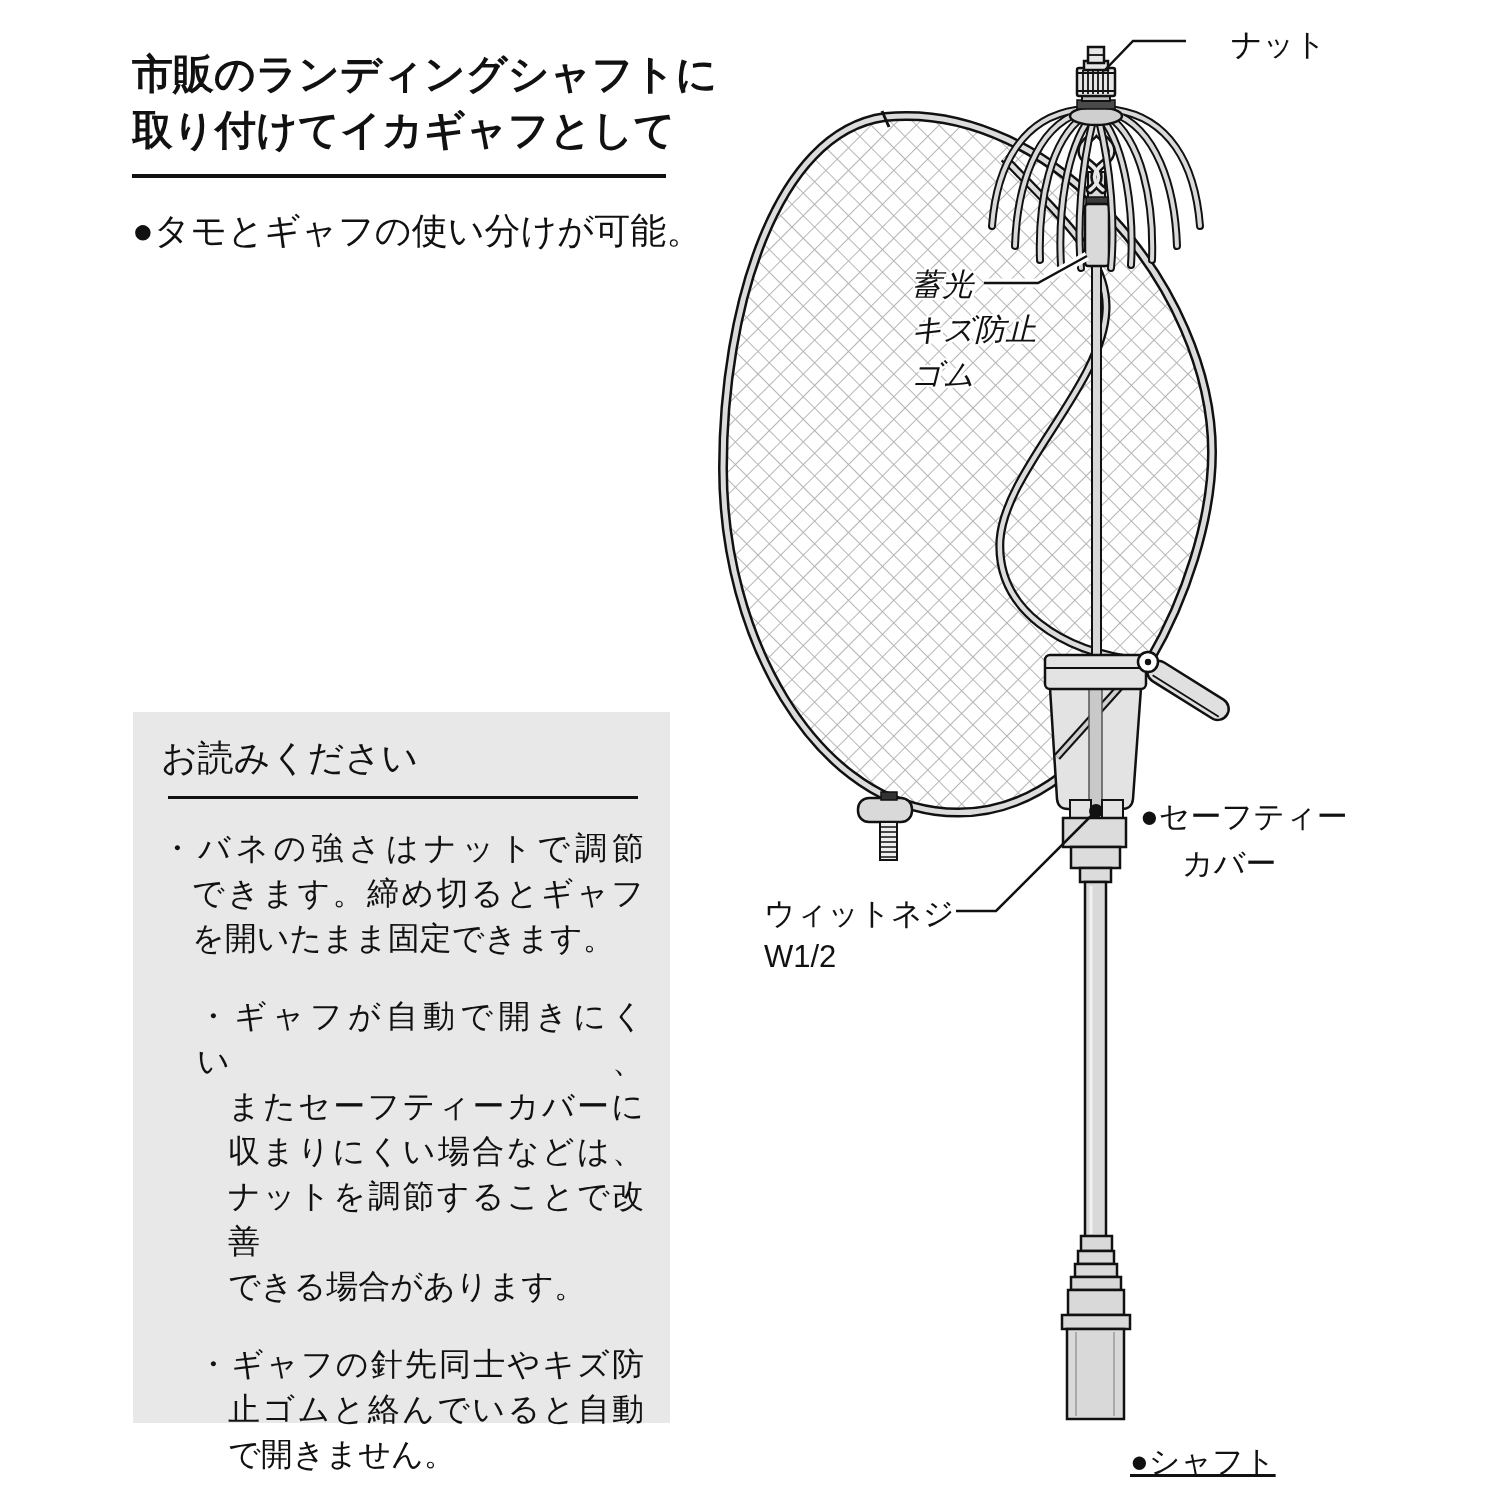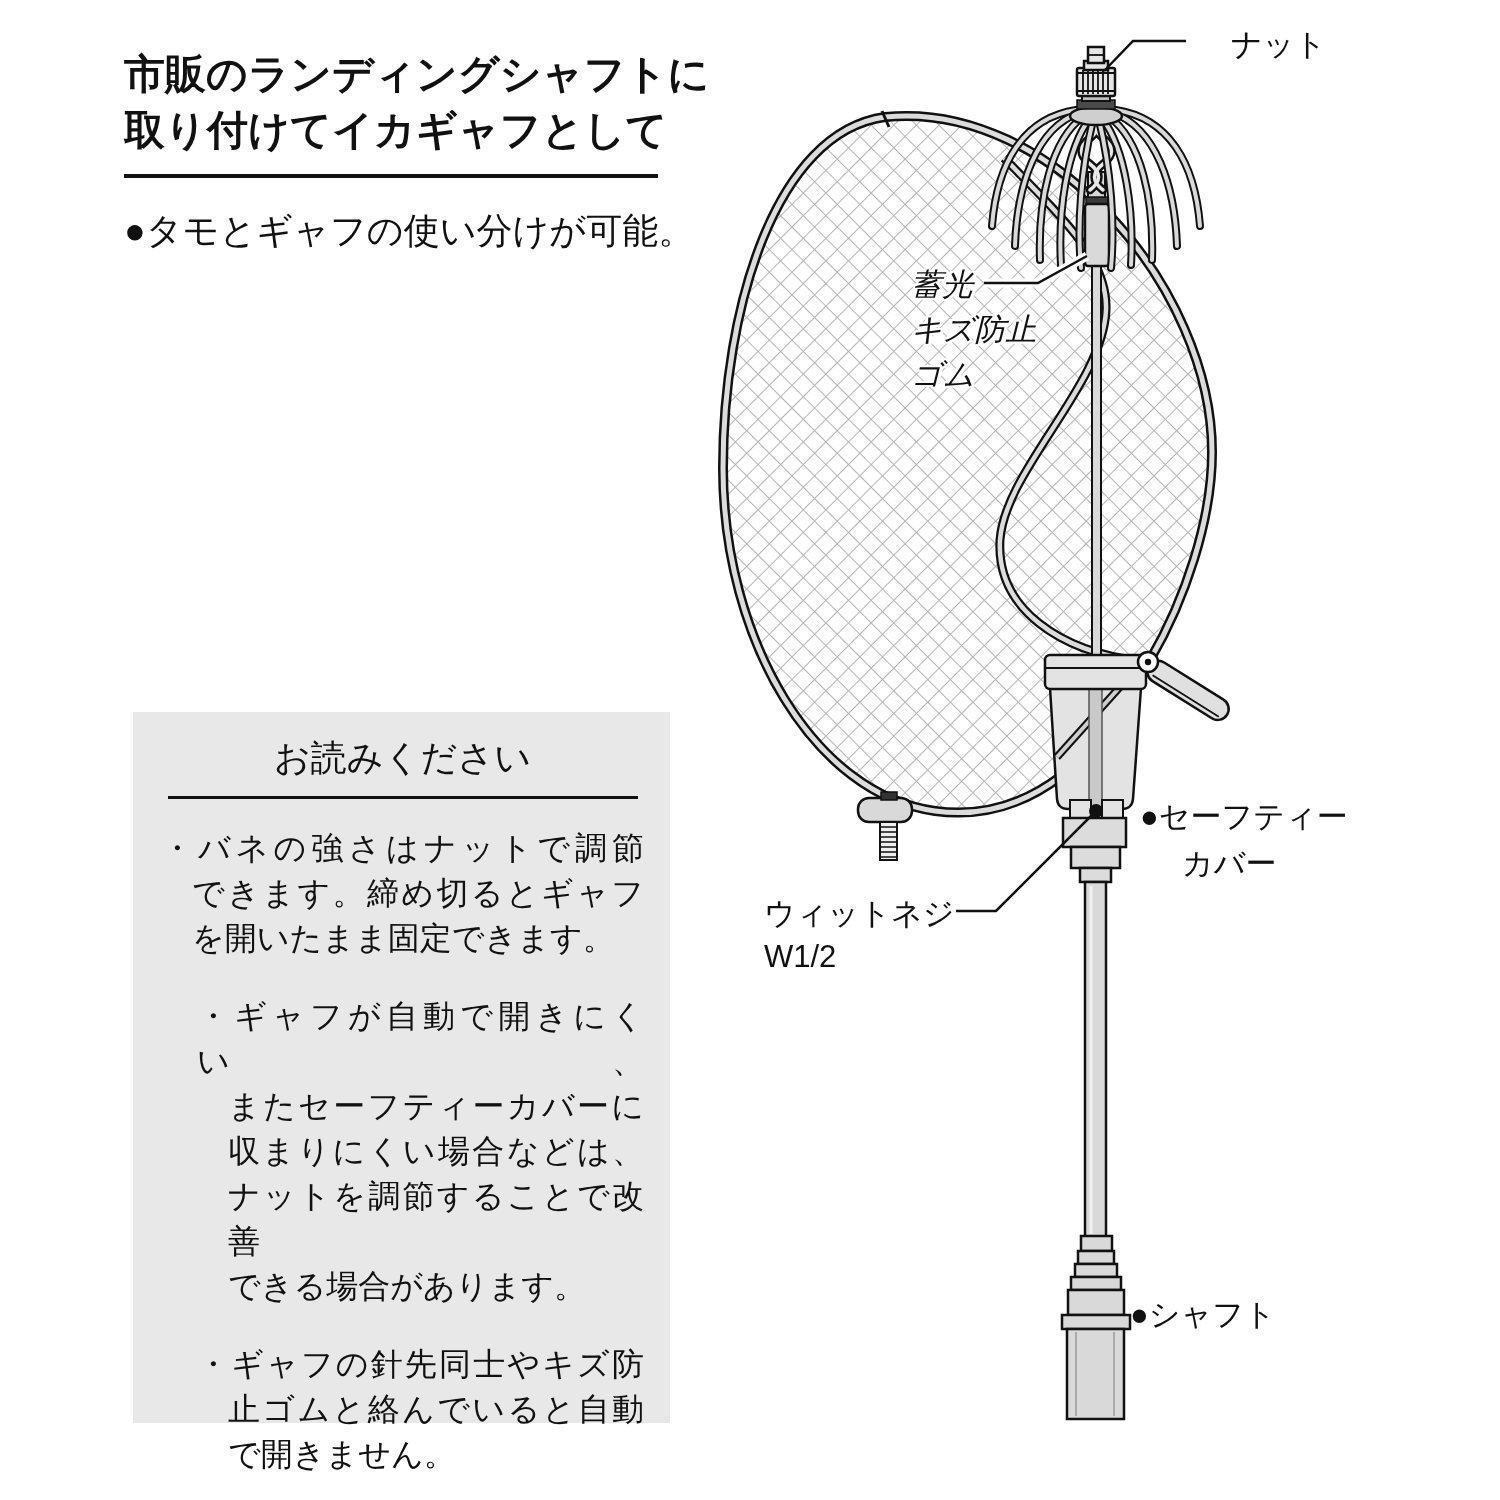--- a/index.html
+++ b/index.html
@@ -3,53 +3,53 @@
 <meta charset="utf-8">
 <style>
   html,body{margin:0;padding:0;background:#ffffff;}
   .canvas{
     position:relative;width:1500px;height:1500px;background:#fff;overflow:hidden;
     font-family:"Liberation Sans","DejaVu Sans",sans-serif;color:#111;
   }
   .art{position:absolute;left:0;top:0;width:1500px;height:1500px;}
 
   
-  .intro{position:absolute;left:124px;top:46px;width:550px;}
+  .intro{position:absolute;left:132px;top:46px;width:550px;}
   .headline{font-size:41px;font-weight:700;line-height:56px;letter-spacing:0px;white-space:nowrap;}
   .rule-heavy{margin-top:16px;height:4px;background:#111;width:534px;}
   .intro-bullets{margin-top:24px;font-size:36px;line-height:57px;}
   .para{margin:0 0 0 0;}
   .para + .para{margin-top:29px;margin-left:36px;}
   .line{white-space:nowrap;}
   .fill{white-space:normal;text-align:justify;text-align-last:justify;}
   .intro .cont{padding-left:37px;}
 
   .notice{
     position:absolute;left:133px;top:712px;width:537px;height:711px;
     background:#e8e8e8;box-sizing:border-box;padding:26px 26px 0 28px;
   }
-  .notice-title{font-size:36px;text-align:center;line-height:40px;}
+  .notice-title{font-size:36px;text-align:left;line-height:40px;}
   .rule-thin{margin:18px auto 0 auto;width:470px;height:3px;background:#111;}
   .notice-items{margin-top:27px;font-size:32px;line-height:45px;}
   .notice .para + .para{margin-top:33px;}
   .notice .cont{padding-left:31px;}
 
   
   .dlabel{position:absolute;font-size:31px;line-height:45px;white-space:nowrap;}
   .halo .line{
     text-shadow:2px 0 0 #fff,-2px 0 0 #fff,0 2px 0 #fff,0 -2px 0 #fff,
                 2px 2px 0 #fff,-2px -2px 0 #fff,2px -2px 0 #fff,-2px 2px 0 #fff,
                 3px 1px 0 #fff,-3px -1px 0 #fff;
   }
   .lbl-nut{left:1231px;top:22px;}
   .lbl-rubber{left:911px;top:262px;font-style:italic;}
   .lbl-safety{left:1140px;top:793px;line-height:47px;}
   .lbl-safety .cont{padding-left:42px;}
   .lbl-whit{left:764px;top:892px;line-height:43px;}
-  .lbl-shaft{left:1130px;top:1292px;}
+  .lbl-shaft{left:1130px;top:1439px;text-decoration:underline;}
 </style>
 </head>
 <body>
 
 <div class="canvas">
 
   <svg class="art" viewBox="0 0 1500 1500" aria-hidden="true">
     <defs>
       <pattern id="mesh" width="16" height="16" patternUnits="userSpaceOnUse" patternTransform="rotate(45 0 0)">
         <rect width="16" height="16" fill="#ffffff"></rect>

